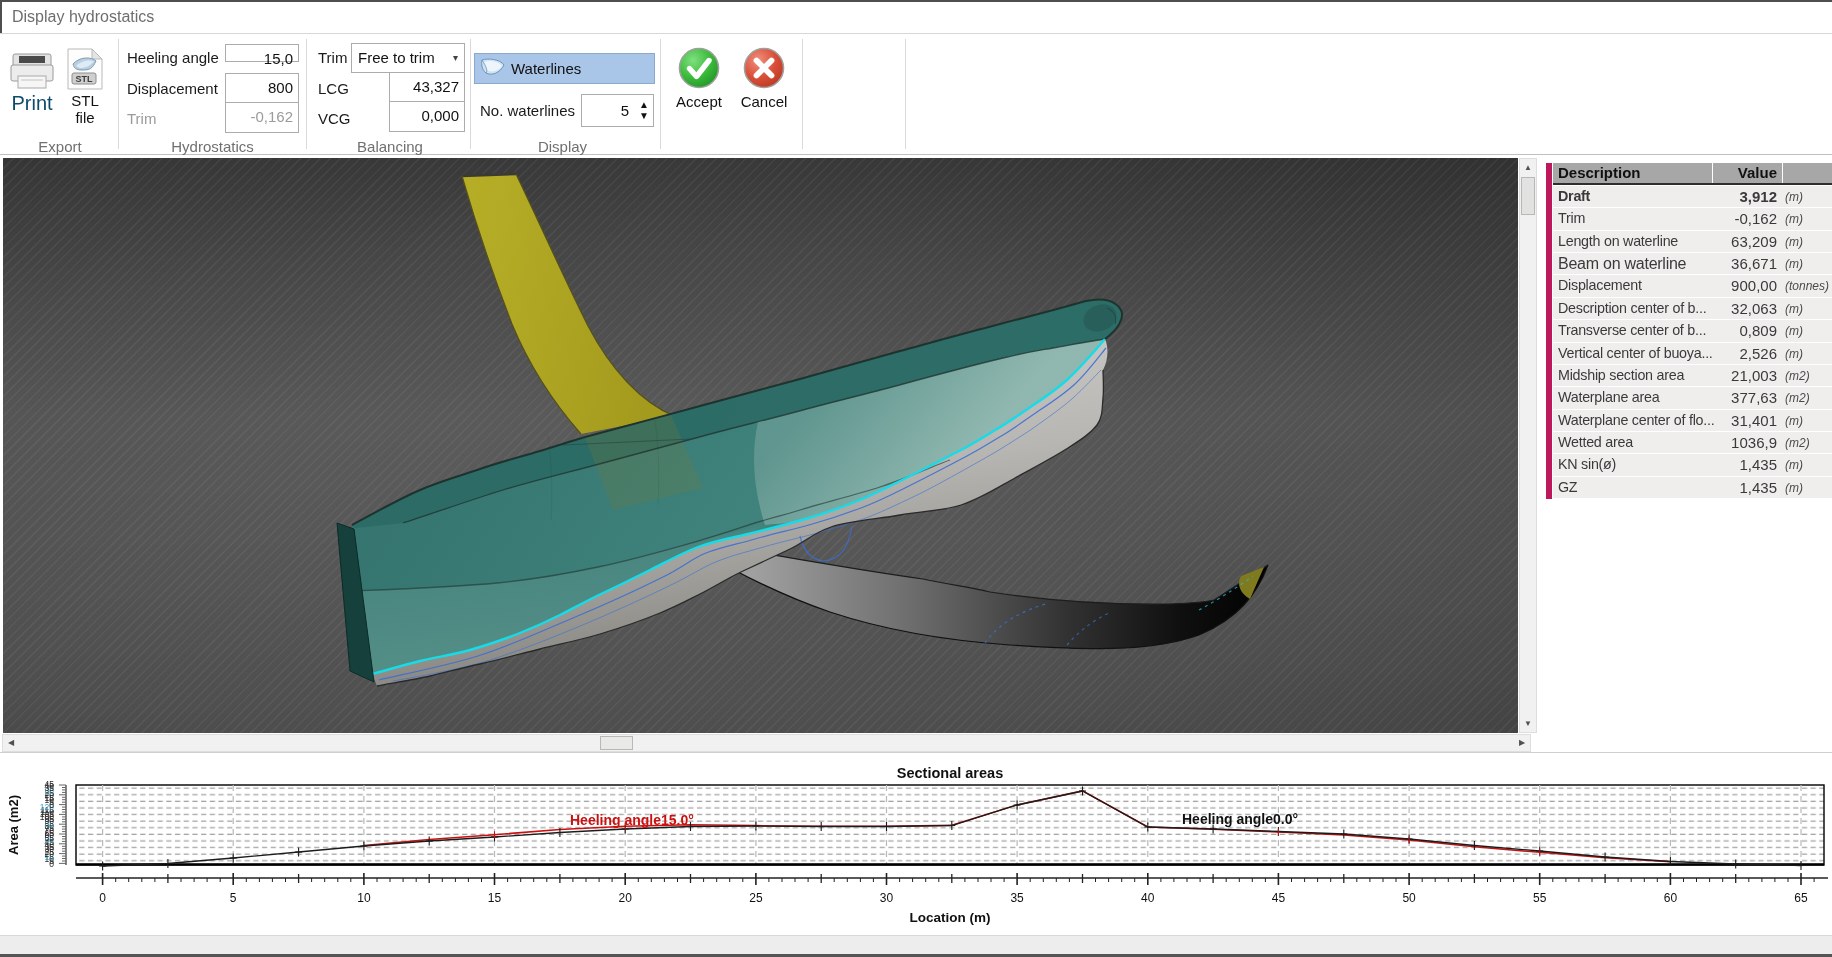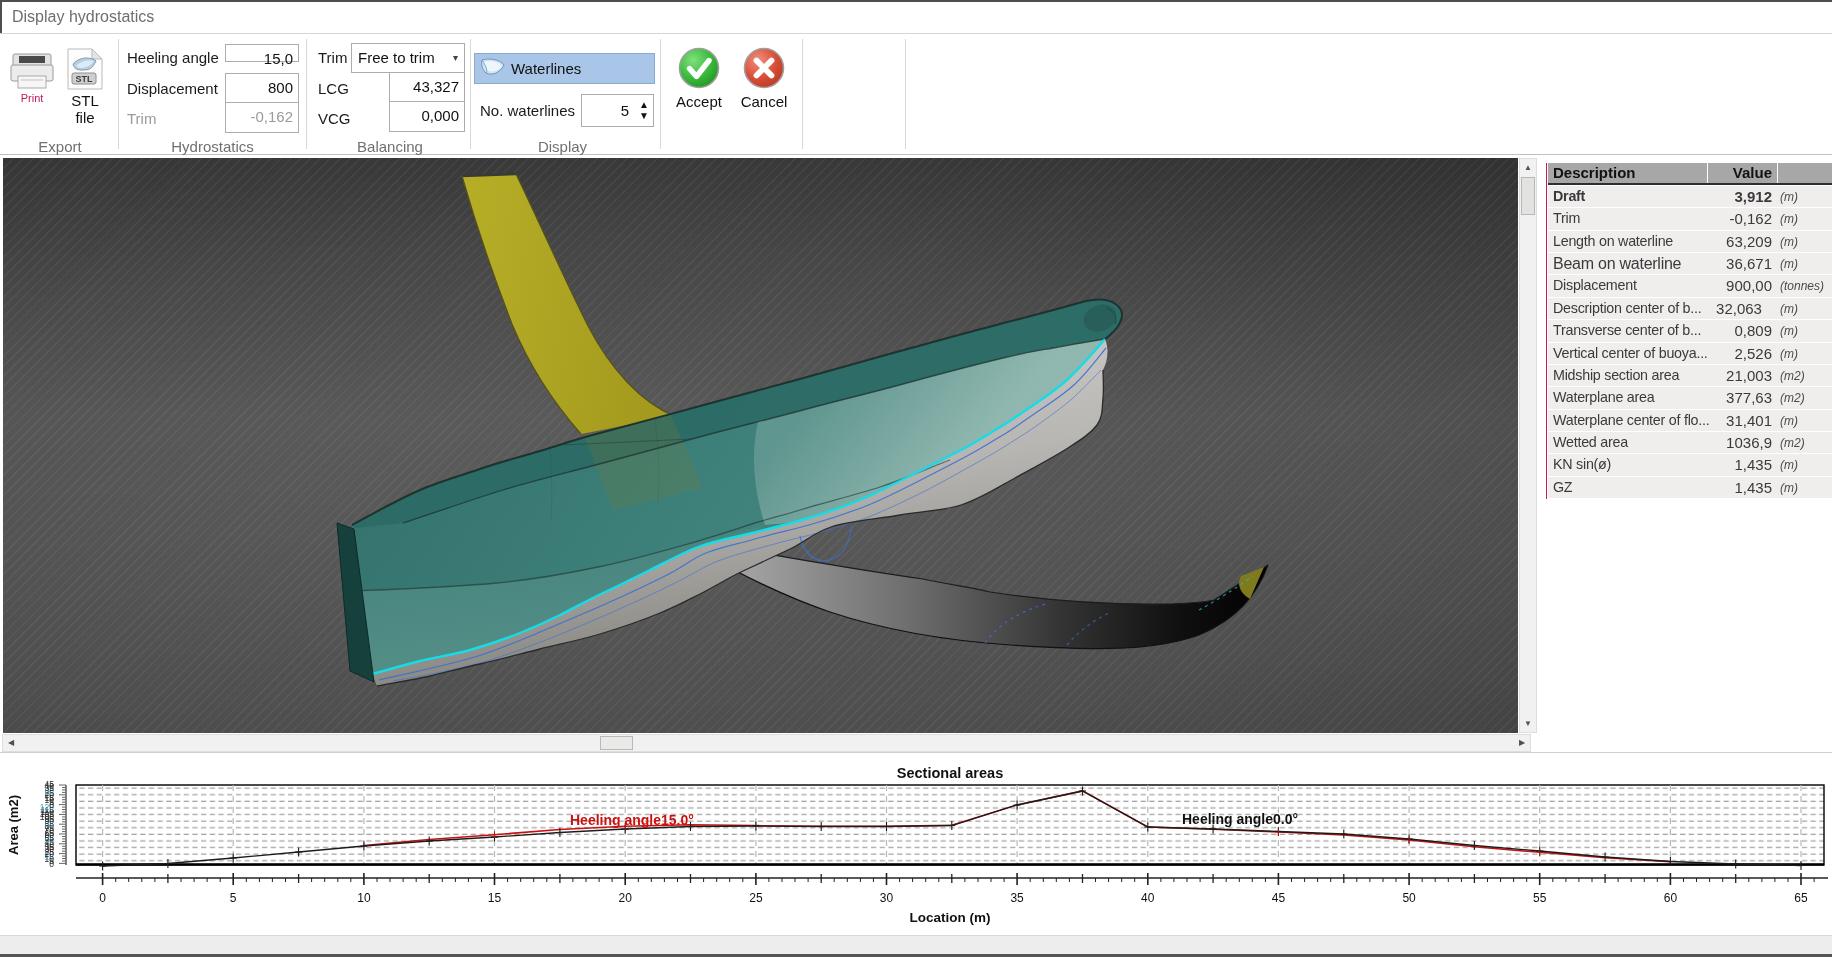--- a/index.html
+++ b/index.html
@@ -28,21 +28,21 @@
     <div class="cap" style="left:140px;width:145px;">Hydrostatics</div>
     <div class="cap" style="left:330px;width:120px;">Balancing</div>
     <div class="cap" style="left:510px;width:105px;">Display</div>
 <svg class="abs" style="left:10px;top:52px;" width="44" height="38" viewBox="0 0 44 38">
  <rect x="3" y="2" width="38" height="14" rx="2" fill="#e3e3e3" stroke="#9a9a9a"></rect>
  <rect x="9" y="4" width="26" height="7" fill="#4a4a4a"></rect>
  <rect x="1" y="13" width="42" height="16" rx="2" fill="#ececec" stroke="#9a9a9a"></rect>
  <rect x="8" y="24" width="28" height="12" fill="#f6f6f6" stroke="#aaa"></rect>
  <rect x="11" y="27" width="22" height="2" fill="#dcdcdc"></rect>
 </svg>
-<div class="abs" style="left:8px;top:92px;width:48px;text-align:center;font-size:11px;color:#be185d;">Print</div>
+<div class="abs" style="left:8px;top:92px;width:48px;text-align:center;font-size:20px;color:#0c4a6e;">Print</div>
 <svg class="abs" style="left:66px;top:48px;" width="38" height="42" viewBox="0 0 38 42">
  <path d="M2,1 L26,1 L36,11 L36,41 L2,41 Z" fill="#fdfdfd" stroke="#b9b9b9"></path>
  <path d="M26,1 L26,11 L36,11 Z" fill="#e4e4e4" stroke="#b9b9b9"></path>
  <path d="M7,16 C14,8 26,9 30,13 C26,21 24,22 16,22 C10,22 8,20 7,16 Z" fill="#b9cede" stroke="#7d9cb5"></path>
  <path d="M10,18 C16,12 24,12 28,13 C24,18 20,20 14,20 Z" fill="#dcebf5"></path>
  <rect x="6" y="25" width="24" height="11" rx="2" fill="#cfcfcf" stroke="#8f8f8f"></rect>
  <text x="18" y="34" text-anchor="middle" font-size="9" font-weight="bold" fill="#3c3c3c">STL</text>
 </svg>
 <div class="abs" style="left:62px;top:92px;width:46px;text-align:center;font-size:15px;color:#111;line-height:17px;">STL<br>file</div>
 
@@ -171,21 +171,21 @@
 <div class="abs" style="left:1519px;top:158px;width:18px;height:575px;background:#f1f1f1;border:1px solid #dedede;">
  <div class="abs" style="left:0;top:0;width:16px;height:17px;background:#f1f1f1;color:#505050;font-size:8px;text-align:center;line-height:17px;">▲</div>
  <div class="abs" style="left:1px;top:18px;width:14px;height:38px;background:#e2e2e0;border:1px solid #b8b8b8;"></div>
  <div class="abs" style="left:0;bottom:0;width:16px;height:17px;color:#505050;font-size:8px;text-align:center;line-height:17px;">▼</div>
 </div>
 <div class="abs" style="left:2px;top:734px;width:1529px;height:18px;background:#f1f1f1;border:1px solid #dedede;">
  <div class="abs" style="left:0;top:0;width:16px;height:16px;color:#505050;font-size:8px;text-align:center;line-height:16px;">◀</div>
  <div class="abs" style="right:0;top:0;width:16px;height:16px;color:#505050;font-size:8px;text-align:center;line-height:16px;">▶</div>
  <div class="abs" style="left:597px;top:1px;width:33px;height:14px;background:#e9e9e7;border:1px solid #b8b8b8;"></div>
 </div>
-<div class="abs" style="left:1546px;top:163px;width:286px;height:336px;border-left:1px solid #be185d;">
+<div class="abs" style="left:1546px;top:163px;width:286px;height:336px;border-left:6px solid #be185d;">
       <div class="abs" style="left:1px;top:0;width:285px;height:20px;background:#a7a7a7;"></div>
       <div class="abs" style="left:160px;top:0;width:1px;height:20px;background:#fff;"></div>
       <div class="abs" style="left:230px;top:0;width:1px;height:20px;background:#fff;"></div>
       <div class="abs" style="left:6px;top:1px;font-size:15px;font-weight:bold;color:#111;">Description</div>
       <div class="abs" style="left:161px;top:1px;width:64px;text-align:right;font-size:15px;font-weight:bold;color:#111;">Value</div>
       <div class="abs" style="left:1px;top:20px;width:285px;height:2px;background:#2e2e2e;"></div>
       <div class="abs" style="left:1px;top:23.0px;width:285px;height:21.4px;background:#f0eded;"></div>
       <div class="abs" style="left:6px;top:25.0px;width:157px;white-space:nowrap;overflow:hidden;letter-spacing:-0.25px;font-size:14.3px;font-weight:bold;color:#3a3a3a;">Draft</div>
       <div class="abs" style="left:159px;top:25.0px;width:66px;text-align:right;font-size:15px;font-weight:bold;color:#3a3a3a;">3,912</div>
       <div class="abs" style="left:233px;top:27.0px;font-size:12px;font-style:italic;color:#4a4a4a;">(m)</div>
@@ -200,21 +200,21 @@
       <div class="abs" style="left:1px;top:90.1px;width:285px;height:21.4px;background:#f0eded;"></div>
       <div class="abs" style="left:6px;top:92.1px;width:157px;white-space:nowrap;overflow:hidden;letter-spacing:-0.25px;font-size:16px;font-weight:normal;color:#3a3a3a;">Beam on waterline</div>
       <div class="abs" style="left:159px;top:92.1px;width:66px;text-align:right;font-size:15px;font-weight:normal;color:#3a3a3a;">36,671</div>
       <div class="abs" style="left:233px;top:94.1px;font-size:12px;font-style:italic;color:#4a4a4a;">(m)</div>
       <div class="abs" style="left:1px;top:112.4px;width:285px;height:21.4px;background:#f0eded;"></div>
       <div class="abs" style="left:6px;top:114.4px;width:157px;white-space:nowrap;overflow:hidden;letter-spacing:-0.25px;font-size:14.3px;font-weight:normal;color:#3a3a3a;">Displacement</div>
       <div class="abs" style="left:159px;top:114.4px;width:66px;text-align:right;font-size:15px;font-weight:normal;color:#3a3a3a;">900,00</div>
       <div class="abs" style="left:233px;top:116.4px;font-size:12px;font-style:italic;color:#4a4a4a;">(tonnes)</div>
       <div class="abs" style="left:1px;top:134.8px;width:285px;height:21.4px;background:#f0eded;"></div>
       <div class="abs" style="left:6px;top:136.8px;width:157px;white-space:nowrap;overflow:hidden;letter-spacing:-0.25px;font-size:14.3px;font-weight:normal;color:#3a3a3a;">Description center of b...</div>
-      <div class="abs" style="left:159px;top:136.8px;width:66px;text-align:center;font-size:15px;font-weight:normal;color:#3a3a3a;">32,063</div>
+      <div class="abs" style="left:159px;top:136.8px;width:66px;text-align:right;font-size:15px;font-weight:normal;color:#3a3a3a;">32,063</div>
       <div class="abs" style="left:233px;top:138.8px;font-size:12px;font-style:italic;color:#4a4a4a;">(m)</div>
       <div class="abs" style="left:1px;top:157.2px;width:285px;height:21.4px;background:#f0eded;"></div>
       <div class="abs" style="left:6px;top:159.2px;width:157px;white-space:nowrap;overflow:hidden;letter-spacing:-0.25px;font-size:14.3px;font-weight:normal;color:#3a3a3a;">Transverse center of b...</div>
       <div class="abs" style="left:159px;top:159.2px;width:66px;text-align:right;font-size:15px;font-weight:normal;color:#3a3a3a;">0,809</div>
       <div class="abs" style="left:233px;top:161.2px;font-size:12px;font-style:italic;color:#4a4a4a;">(m)</div>
       <div class="abs" style="left:1px;top:179.5px;width:285px;height:21.4px;background:#f0eded;"></div>
       <div class="abs" style="left:6px;top:181.5px;width:157px;white-space:nowrap;overflow:hidden;letter-spacing:-0.25px;font-size:14.3px;font-weight:normal;color:#3a3a3a;">Vertical center of buoya...</div>
       <div class="abs" style="left:159px;top:181.5px;width:66px;text-align:right;font-size:15px;font-weight:normal;color:#3a3a3a;">2,526</div>
       <div class="abs" style="left:233px;top:183.5px;font-size:12px;font-style:italic;color:#4a4a4a;">(m)</div>
       <div class="abs" style="left:1px;top:201.9px;width:285px;height:21.4px;background:#f0eded;"></div>

